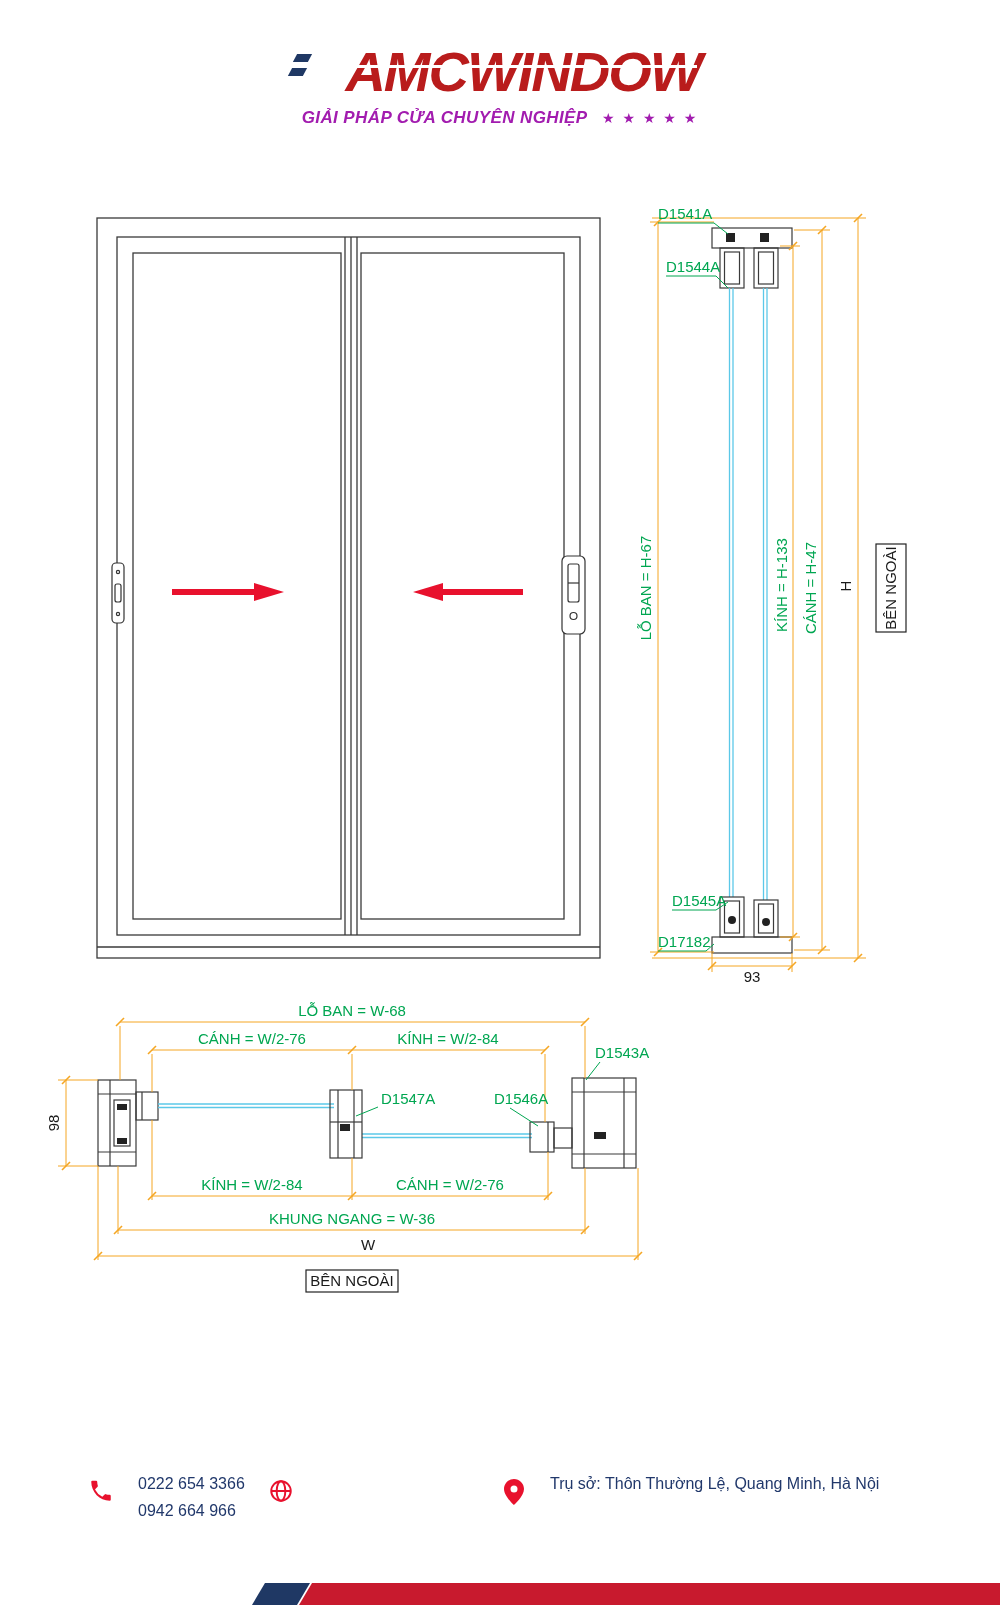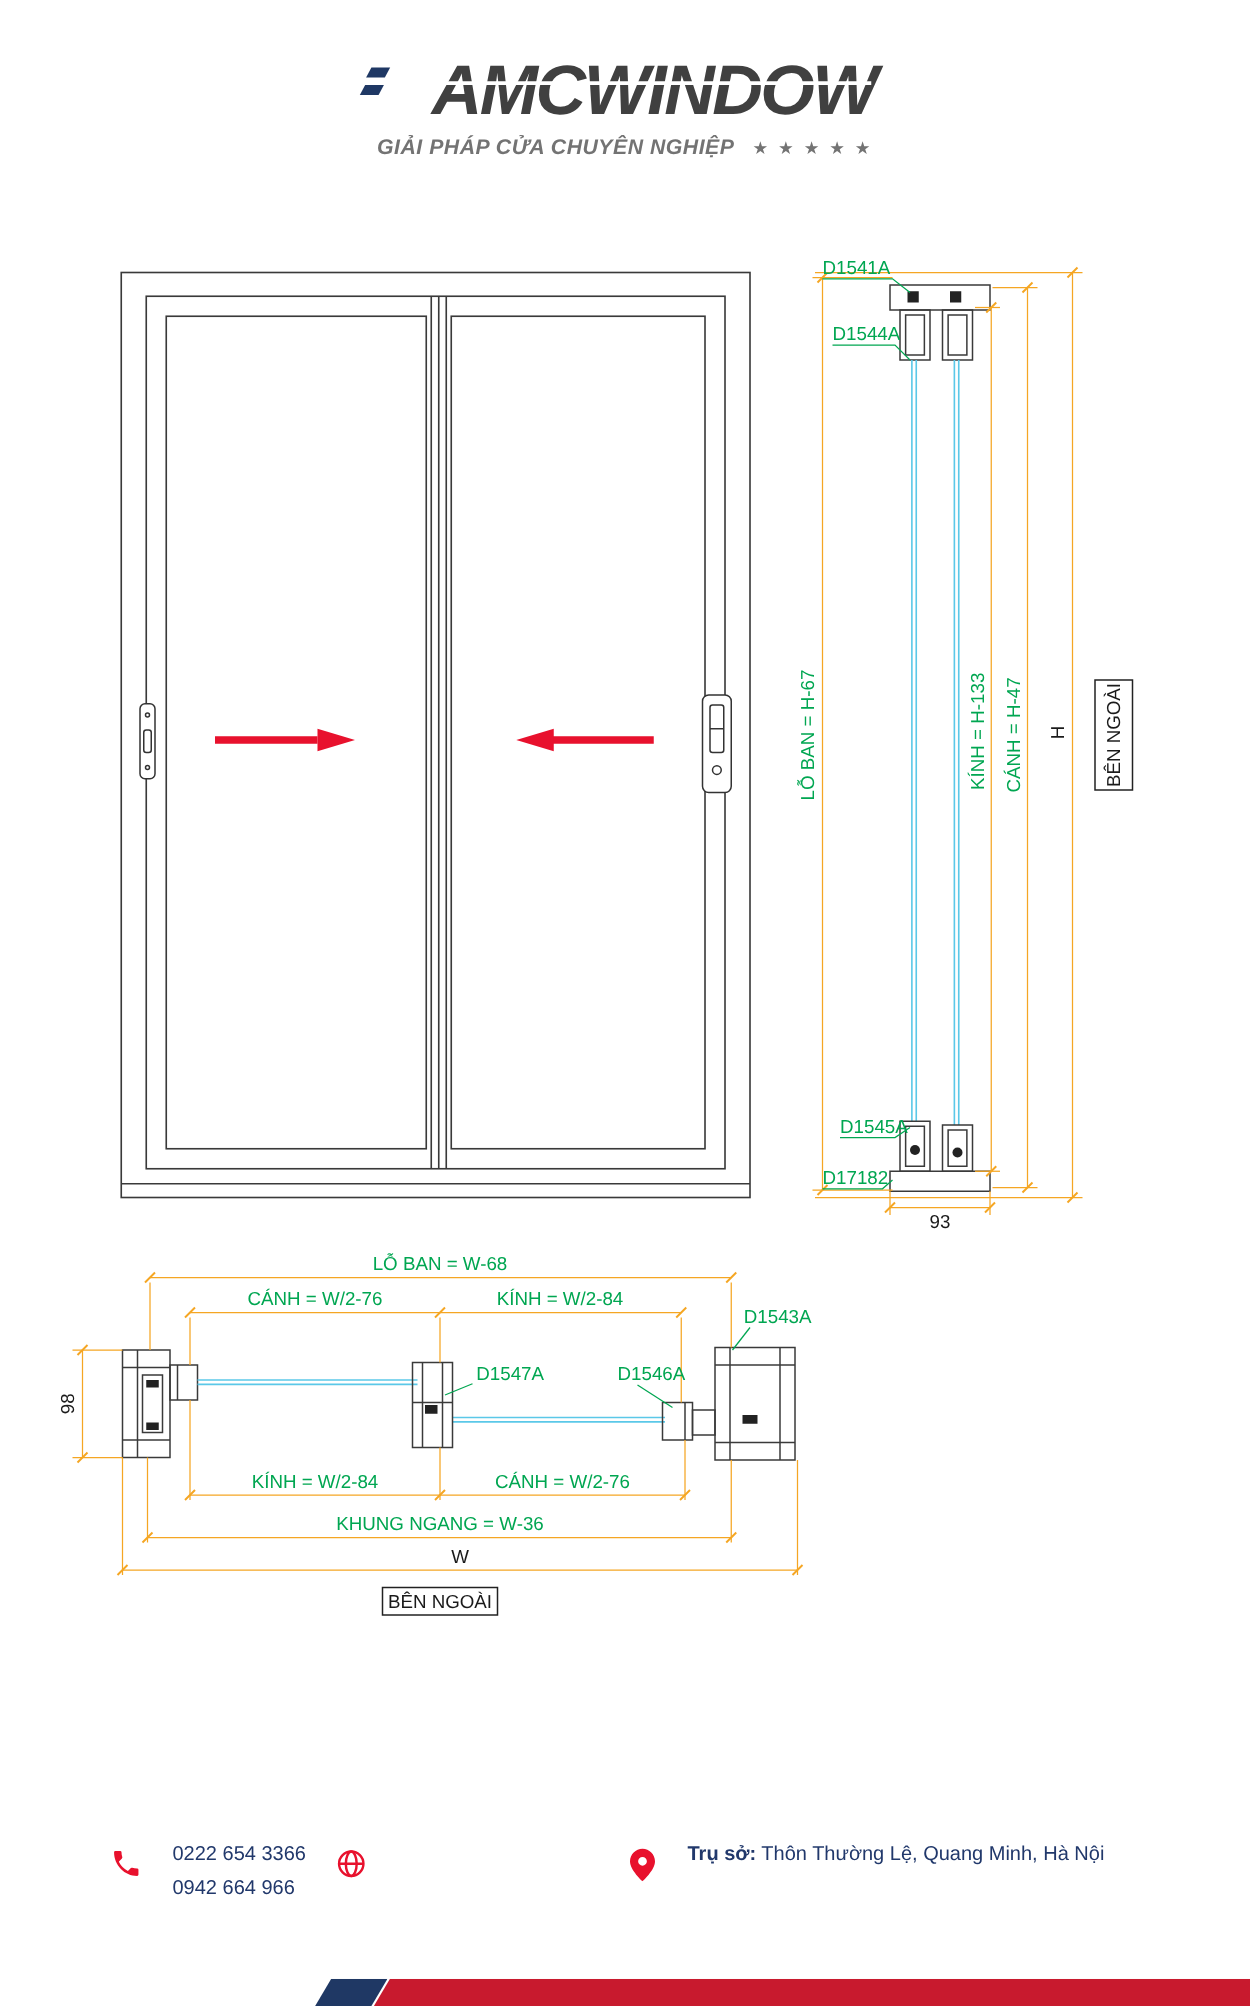--- a/index.html
+++ b/index.html
@@ -3,43 +3,43 @@
 <meta charset="utf-8">
 <style>
   * { margin:0; padding:0; box-sizing:border-box; }
   html,body { background:#ffffff; }
   body { font-family:"Liberation Sans","DejaVu Sans",sans-serif; }
   .page { position:relative; width:1000px; height:1605px; margin:0 auto; background:#fff; overflow:hidden; }
 
   
   .brand { position:absolute; top:44px; left:0; width:100%; text-align:center; }
   .logo-wrap { position:relative; display:inline-block; }
-  .logo-text { font-size:56px; font-weight:900; font-style:italic; color:#404040;
+  .logo-text { font-size:56px; font-weight:900; font-style:italic; color:#b91c1c;
                letter-spacing:-2px; line-height:1;margin-left:46px; }
   .logo-wrap::after { content:""; position:absolute; left:4px; right:4px; top:21px;
                height:2.5px; background:#ffffff; }
   .logo-blue { position:absolute; background:#1F3864; transform:skewX(-28deg); }
   .logo-blue.b1 { left:-4px; top:10px; width:15px; height:8px; }
   .logo-blue.b2 { left:-9px; top:24px; width:15px; height:8px; }
-  .tagline-row { margin-top:8px; color:#737373; font-size:17px; font-weight:700; font-style:italic;
+  .tagline-row { margin-top:8px; color:#a21caf; font-size:17px; font-weight:700; font-style:italic;
                letter-spacing:0.4px; }
   .stars { margin-left:10px; font-style:normal; letter-spacing:2px; font-size:14px; }
 
   
   svg.drawing { position:absolute; left:0; top:0; width:1000px; height:1605px; }
   svg text { font-family:"Liberation Sans","DejaVu Sans",sans-serif; }
   .t-green { fill:#00A651; font-size:15px; }
   .t-black { fill:#1a1a1a; font-size:15px; }
 
   
   footer { position:absolute; left:0; top:1470px; width:1000px; height:70px; }
   .contact { position:absolute; display:flex; gap:24px; align-items:flex-start; }
   .cicon { display:inline-flex; margin-top:8px; }
   .ctext { color:#21386B; font-size:16px; line-height:27px; white-space:nowrap; }
-  .ctext b { font-weight:700; }
+  .ctext b { font-weight:400; }
 
   
   .bottom-bar { position:absolute; left:0; top:1583px; width:1000px; height:22px; overflow:hidden; }
   .bar-red  { position:absolute; left:299px; top:0; width:701px; height:100%; background:#C81A2E;
               clip-path:polygon(13px 0, 100% 0, 100% 100%, 0 100%); }
   .bar-navy { position:absolute; left:252px; top:0; width:58px; height:100%; background:#1F3864;
               clip-path:polygon(13px 0, 100% 0, calc(100% - 13px) 100%, 0 100%); }
 </style>
 </head>
 <body>

